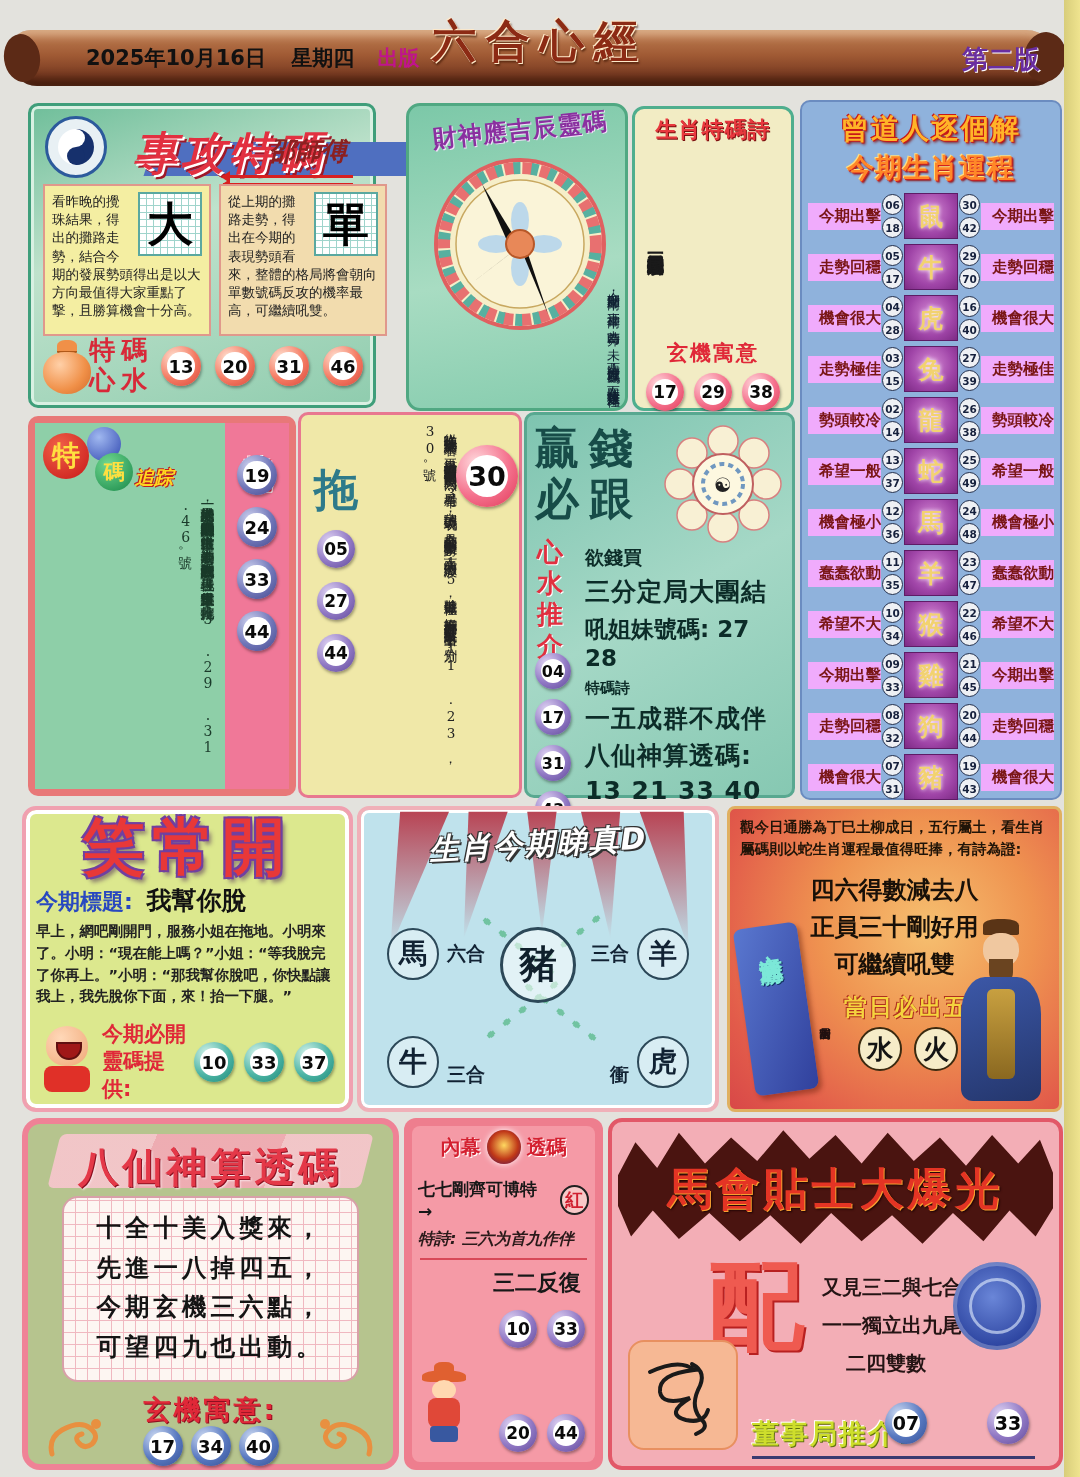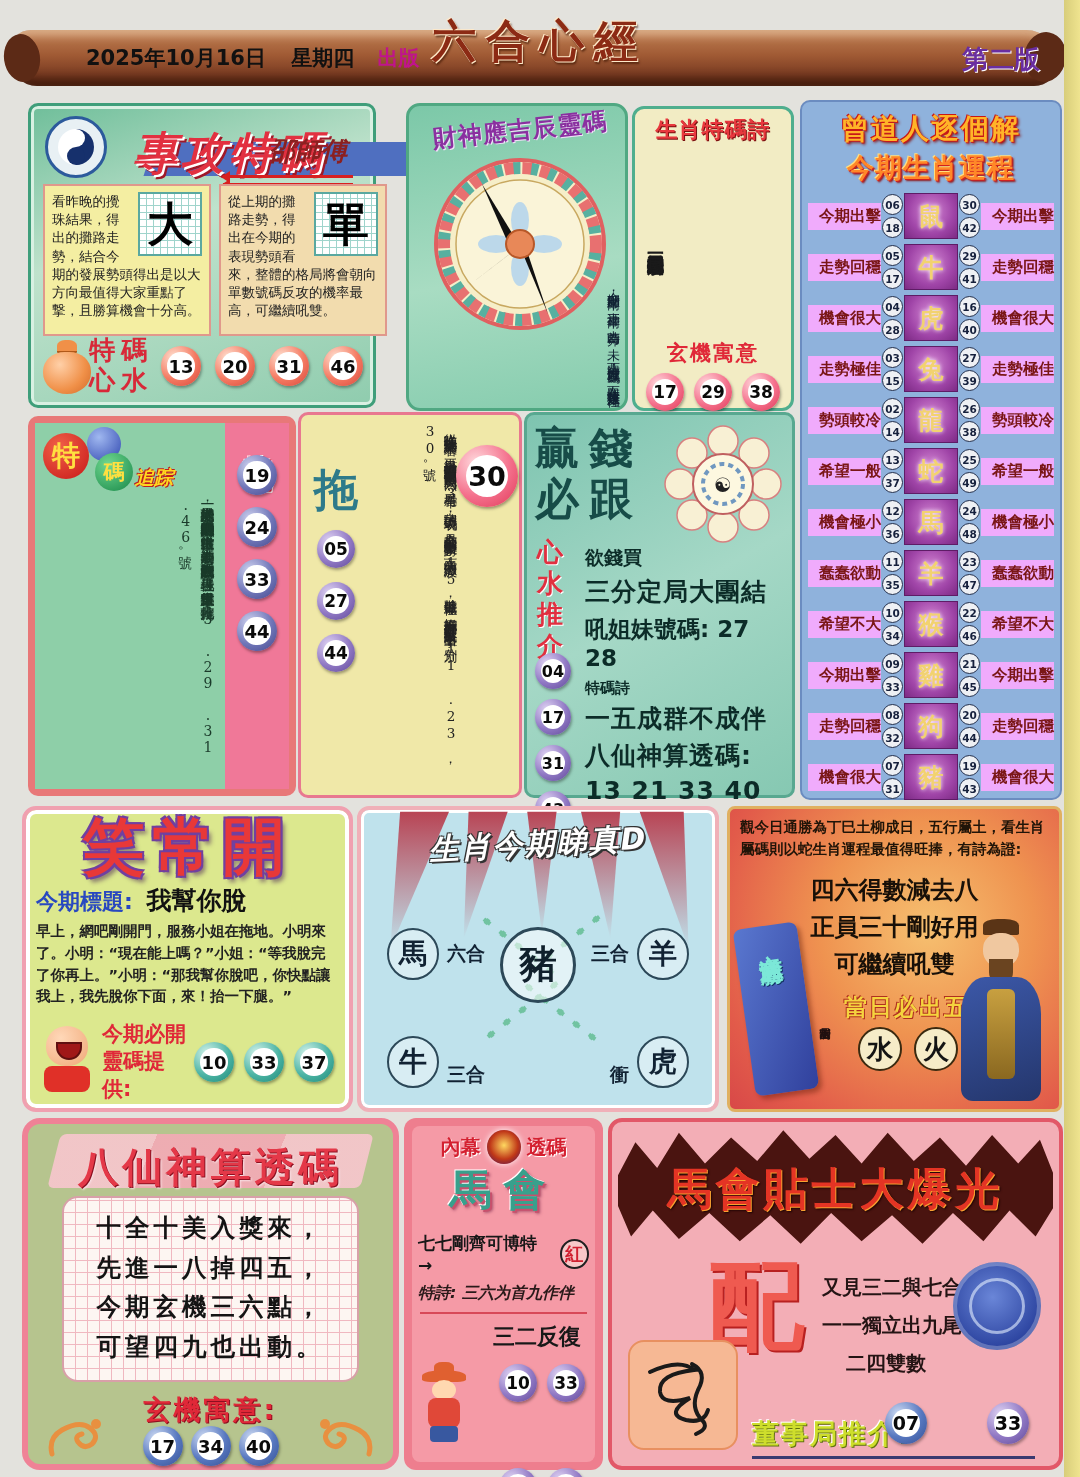--- a/index.html
+++ b/index.html
@@ -330,21 +330,21 @@
         </div>
         <div class="zrow">
           <div class="zlabel">走勢回穩</div>
           <div class="znums">
             <div class="znum">05</div>
             <div class="znum">17</div>
           </div>
           <div class="zanimal">牛</div>
           <div class="znums">
             <div class="znum">29</div>
-            <div class="znum">41</div>
+            <div class="znum">70</div>
           </div>
           <div class="zlabel">走勢回穩</div>
         </div>
         <div class="zrow">
           <div class="zlabel">機會很大</div>
           <div class="znums">
             <div class="znum">04</div>
             <div class="znum">28</div>
           </div>
           <div class="zanimal">虎</div>
@@ -707,21 +707,20 @@
       </div>
   </section>
 
   <section class="panel pL">
     <div class="inner">
       <div class="t-top">
         <span>內幕</span>
         <div class="orb"></div>
         <span>透碼</span>
       </div>
-      <div class="t-main">馬會</div>
       <div class="l1">
         <span>七七剛齊可博特→</span>
         <span class="circ">紅</span>
       </div>
       <div class="l2">特詩: 三六为首九作伴</div>
       <div class="hr"></div>
       <div class="l3">三二反復</div>
       <div class="brow">
           <div class="ball b-purple" style="height: 38px; width: 38px;">
             <span style="font-size: 17px;">10</span>

